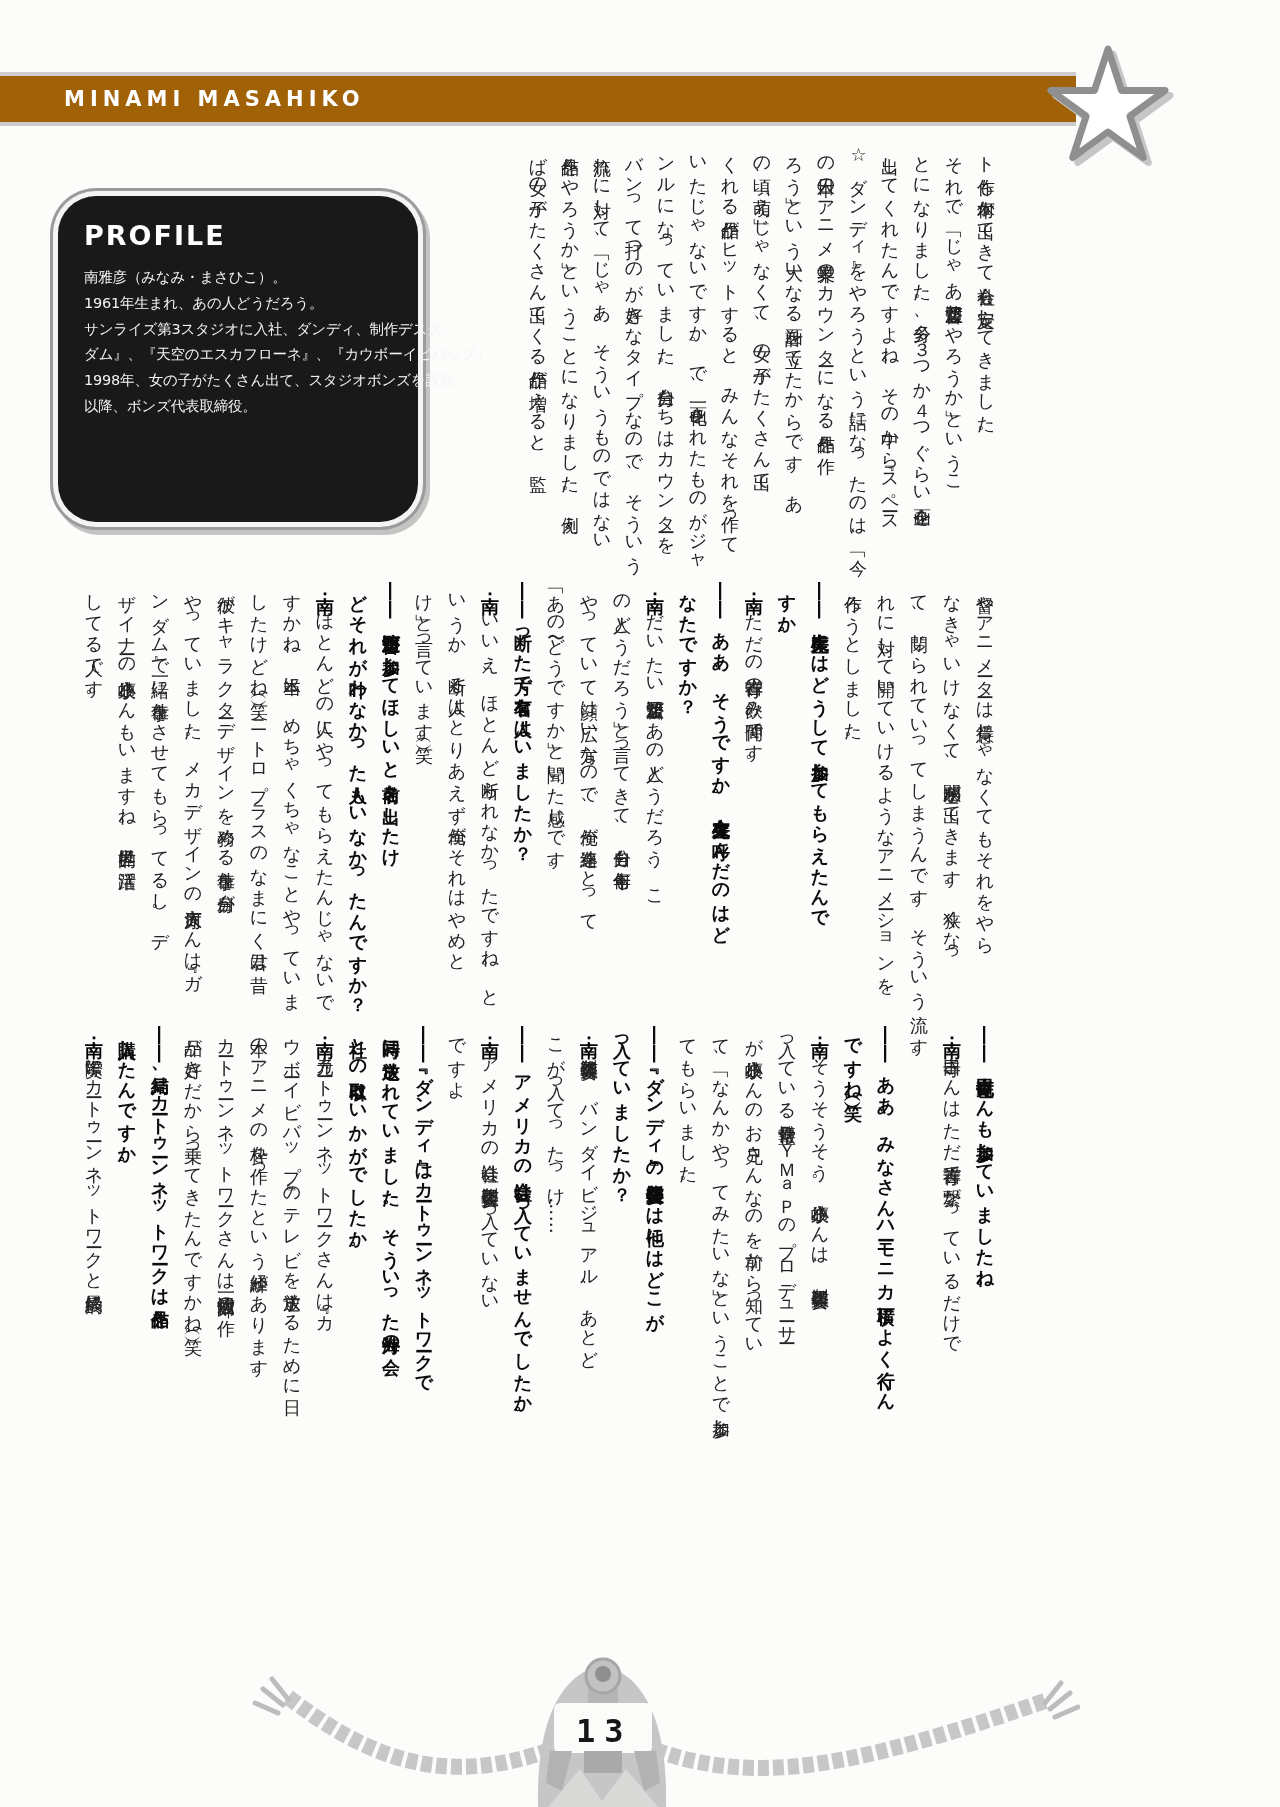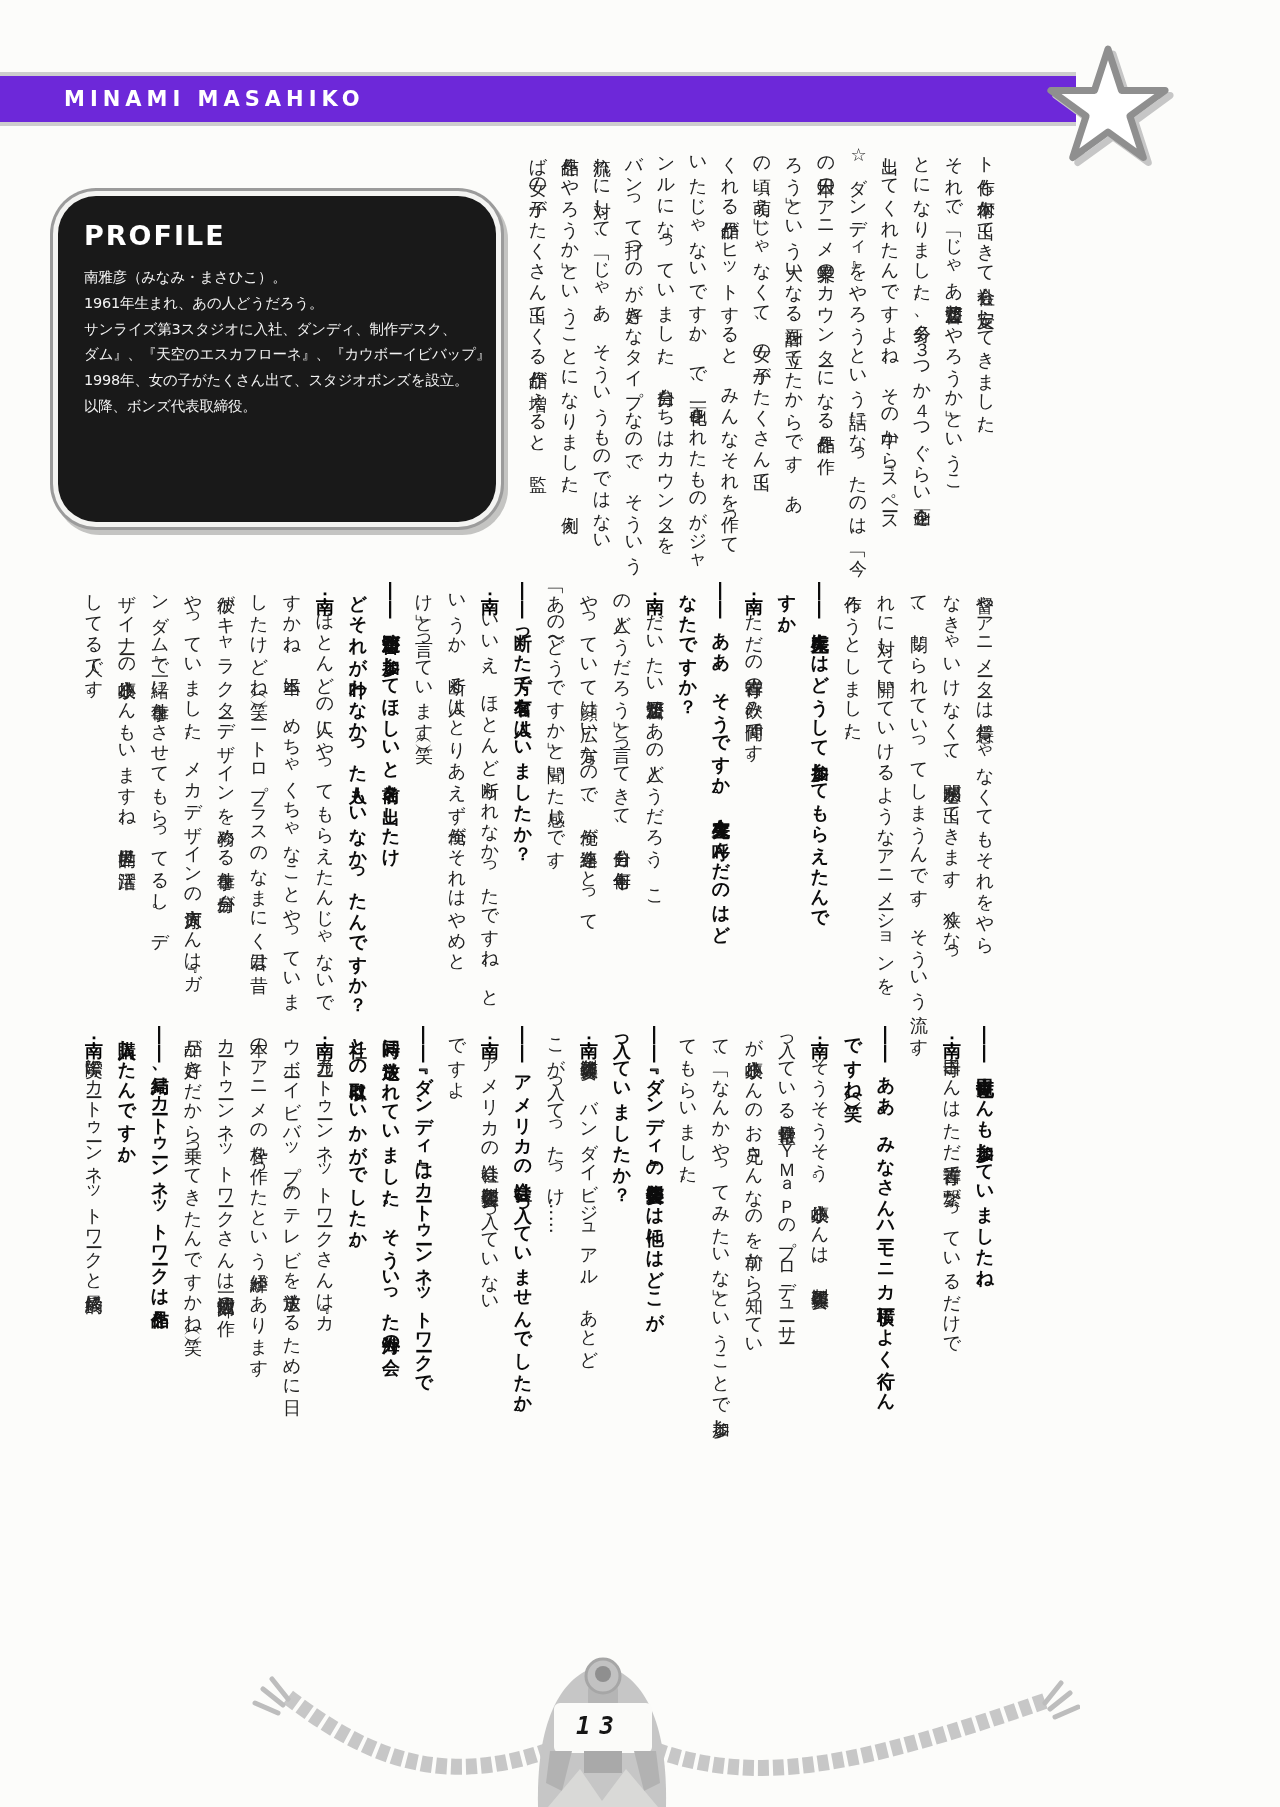--- a/index.html
+++ b/index.html
@@ -6,33 +6,33 @@
   .page {
     position:relative; width:1280px; height:1807px; margin:0 auto;
     background:#fcfcfa; overflow:hidden;
     font-family:"DejaVu Sans","Liberation Sans",sans-serif;
     color:#1e1e1e;
   }
 
   
   .banner {
     position:absolute; left:0; top:76px; width:1076px; height:46px;
-    background:#6d28d9;
+    background:#a16207;
     box-shadow:0 -4px 0 #cdcdcd, 0 4px 0 #cdcdcd;
     display:flex; align-items:center;
   }
   .banner-title {
     margin-left:64px; color:#ffffff; font-weight:bold;
     font-size:21px; letter-spacing:5px;
   }
   .banner-star { position:absolute; left:1022px; top:38px; }
 
   
   .profile {
-    position:absolute; left:58px; top:196px; width:438px; height:326px;
+    position:absolute; left:58px; top:196px; width:360px; height:326px;
     background:#191919; border-radius:38px;
     box-shadow:0 0 0 5px #f4f4f2, 0 0 0 8px #9b9b9b, 4px 5px 0 8px #c4c4c2;
     box-sizing:border-box; padding:24px 22px 0 26px;
   }
   .profile-title {
     color:#ffffff; font-weight:bold; font-size:27px;
     letter-spacing:2px; margin-bottom:14px;
   }
   .profile-line {
     color:#f4f4f4; font-weight:normal; font-size:14.5px;
@@ -50,21 +50,21 @@
   .vband .spk { font-weight:900; color:#000000; }
   .band1 { top:144px;  right:278px; height:438px; }
   .band2 { top:582px;  right:278px; height:440px; }
   .band3 { top:1026px; right:278px; height:444px; }
 
   
   .robot { position:absolute; left:250px; top:1555px; }
   .page-number {
     position:absolute; left:576px; top:1712px;
     font-family:"DejaVu Sans Mono","Liberation Mono",monospace;
-    font-weight:bold; font-size:24px; letter-spacing:9px; color:#161616;font-style:italic;
+    font-weight:bold; font-size:32px; letter-spacing:9px; color:#161616;
   }
 </style>
 </head>
 <body>
 
 <div class="page">
 
   <div class="banner">
     <span class="banner-title">MINAMI MASAHIKO</span>
   </div>

